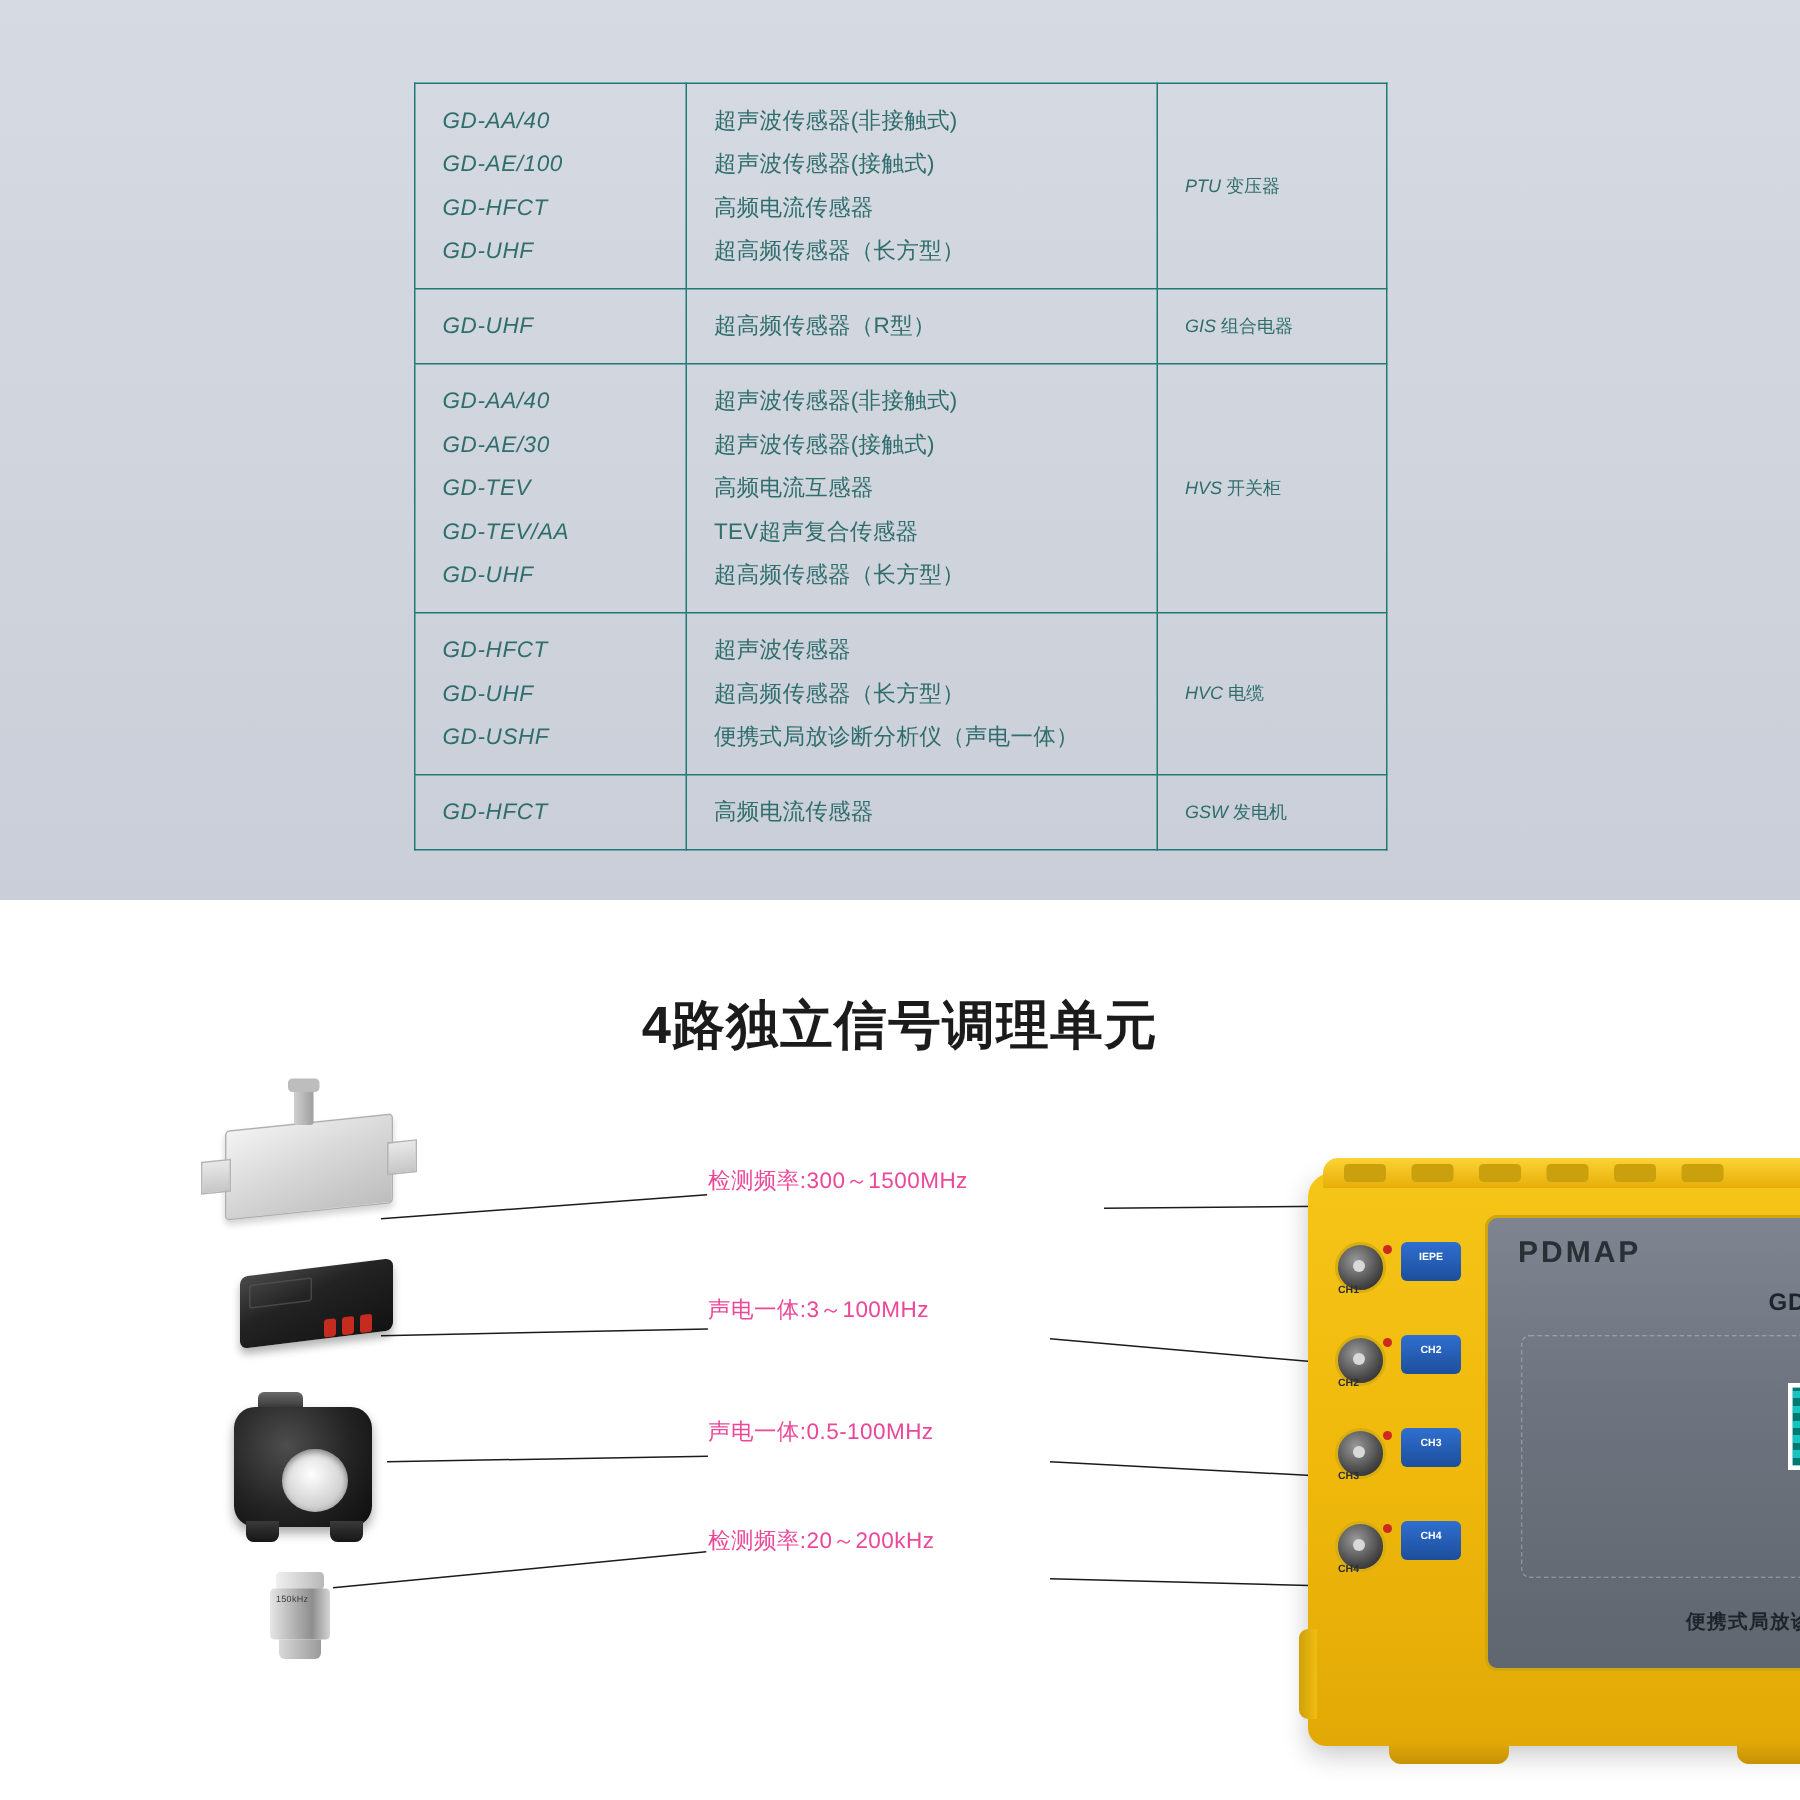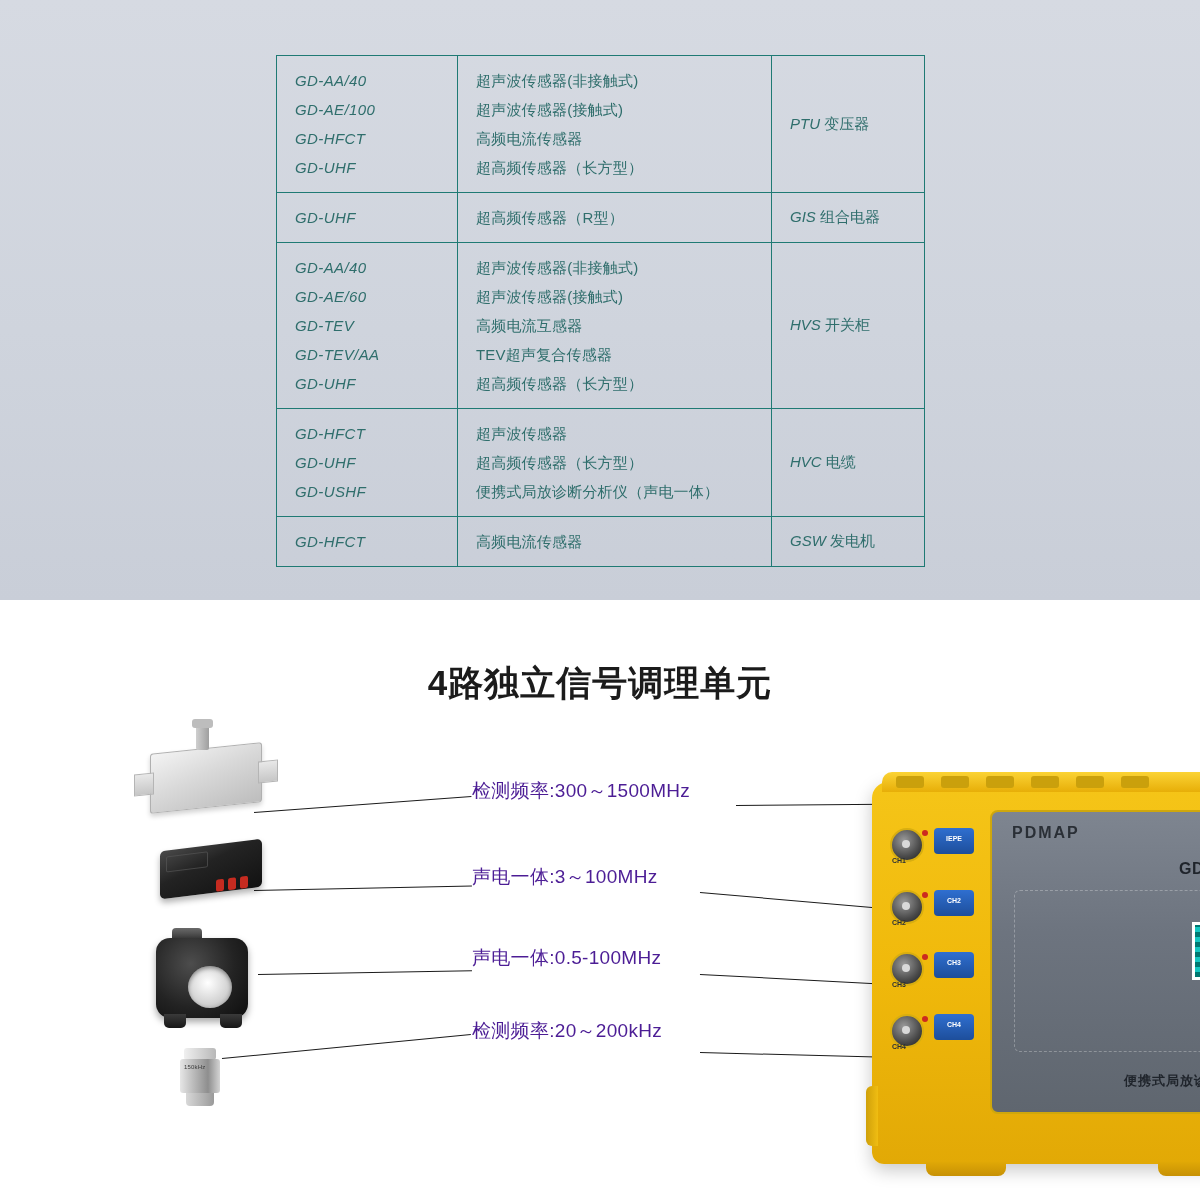--- a/index.html
+++ b/index.html
@@ -54,21 +54,21 @@
     color: #2f6e6c;
   }
   .desc .line {
     font-style: normal;
     font-size: 15px;
     letter-spacing: .2px;
   }
   .app-cell {
     text-align: left;
     padding: 10px 0 10px 18px;
-    font-size: 15px;
+    font-size: 12px;
     font-style: italic;
     color: #2f6e6c;
     white-space: nowrap;
   }
   .app-cell .cn { font-style: normal; }
 
   
   .bottom-panel {
     position: relative;
     width: 1200px;
@@ -84,22 +84,22 @@
     text-align: center;
     font-size: 35px;
     font-weight: bold;
     color: #1b1b1b;
     letter-spacing: 1px;
   }
 
   
   .callout {
     position: absolute;
-    font-size: 19px;
-    color: #4c1d95;
+    font-size: 15px;
+    color: #ec4899;
     white-space: nowrap;
     letter-spacing: .3px;
   }
   .c1 { left: 472px; top: 178px; }
   .c2 { left: 472px; top: 264px; }
   .c3 { left: 472px; top: 345px; }
   .c4 { left: 472px; top: 418px; text-align: center; }
 
   
   .leader {
@@ -238,21 +238,21 @@
     display:block; width:28px; height:12px; background:#caa00c; border-radius:3px;
   }
   .screen {
     position:absolute; left:118px; top:28px; width:292px; height:300px;
     background: linear-gradient(180deg,#7e8590 0%,#6d747f 40%,#5f666f 100%);
     border-radius:8px;
     border:2px solid #cfa70c;
   }
   .brand {
     position:absolute; left:20px; top:12px;
-    font-size:16px; font-weight:bold; color:#2a2f36; letter-spacing:2px;
+    font-size:20px; font-weight:bold; color:#2a2f36; letter-spacing:2px;
   }
   .model {
     position:absolute; right:22px; top:48px;
     font-size:16px; font-weight:bold; color:#1f242b; letter-spacing:.6px;
   }
   .inner-frame {
     position:absolute; left:22px; top:78px; right:22px; bottom:60px;
     border:1px dashed rgba(255,255,255,.28);
     border-radius:6px;
   }
@@ -361,21 +361,21 @@
             <span>GIS</span>
             <span class="cn">组合电器</span>
           </div>
         </td>
       </tr>
 
       <tr>
         <td class="col-model">
           <div class="cell-stack">
             <div class="line">GD-AA/40</div>
-            <div class="line">GD-AE/60</div>
+            <div class="line">GD-AE/30</div>
             <div class="line">GD-TEV</div>
             <div class="line">GD-TEV/AA</div>
             <div class="line">GD-UHF</div>
           </div>
         </td>
         <td class="col-desc desc">
           <div class="cell-stack">
             <div class="line">超声波传感器(非接触式)</div>
             <div class="line">超声波传感器(接触式)</div>
             <div class="line">高频电流互感器</div>

